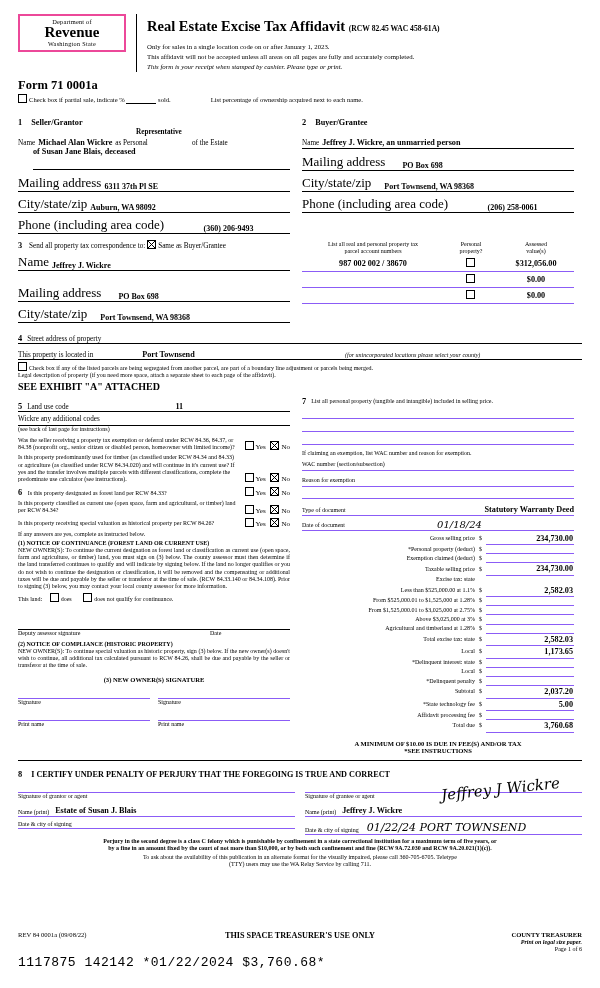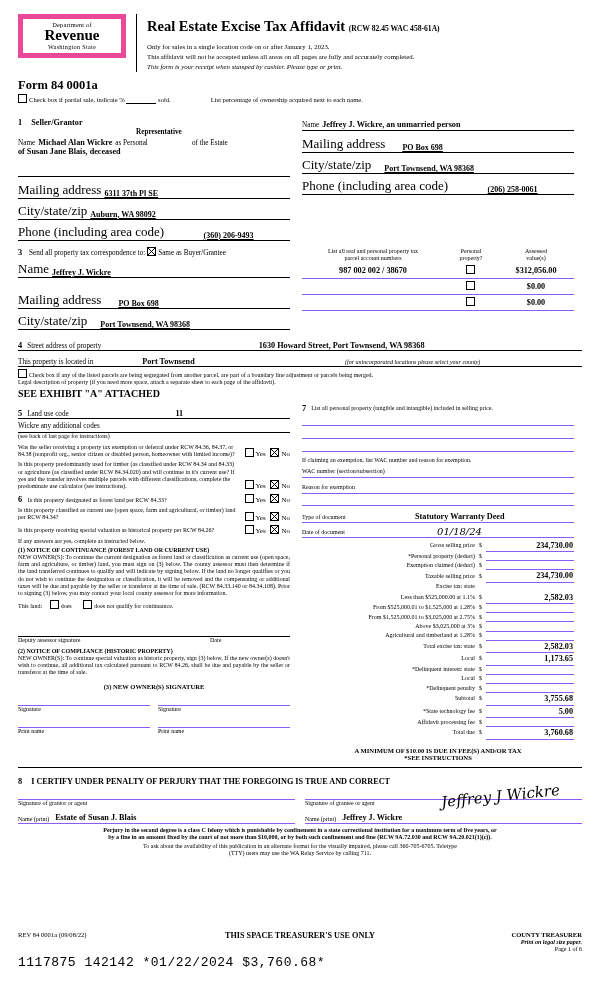--- a/index.html
+++ b/index.html
@@ -20,41 +20,41 @@
   .md{font-size:8.2px;line-height:9.4px;}
   .lg{font-size:10px;line-height:11px;}
   .hand{font-family:"DejaVu Serif", serif;font-style:italic;font-size:10px;}
   .mono{font-family:"Liberation Mono", monospace;}
   
   .header{display:flex;align-items:flex-start;padding:14px 18px 0 18px;}
   .dor{width:108px;flex:0 0 108px;}
   .dor .deptline{font-size:6.4px;letter-spacing:.2px;text-align:center;}
   .dor .revenue{font-size:15px;font-weight:bold;font-family:"Liberation Serif",serif;text-align:center;line-height:15px;}
   .dor .wash{font-size:6.2px;text-align:center;letter-spacing:.3px;}
-  .dorbox{border:5px solid #ec4899;padding:2px 4px 3px 4px;}
+  .dorbox{border:2px solid #ec4899;padding:2px 4px 3px 4px;}
   .vbar{width:1px;background:#000;margin:0 10px;align-self:stretch;min-height:58px;}
   .htitle{font-size:14.5px;font-weight:bold;line-height:24px;}
   .htitle .ref{font-size:7.6px;font-weight:bold;}
   .hsub{font-size:6.8px;line-height:8.2px;margin-top:2px;}
   .formno{font-size:12.5px;font-weight:bold;margin:6px 0 0 0;}
   .cbx{display:inline-block;width:7px;height:7px;border:1px solid #000;vertical-align:-1px;margin-right:2px;position:relative;}
   .cbx.x::after{content:"";position:absolute;left:0;top:0;right:0;bottom:0;
     background:
       linear-gradient(to bottom right, transparent 44%, #000 44%, #000 56%, transparent 56%),
       linear-gradient(to bottom left, transparent 44%, #000 44%, #000 56%, transparent 56%);
   }
   .line{display:inline-block;border-bottom:1px solid #000;vertical-align:bottom;}
   .sec{padding:0 18px;}
   .cols{display:flex;}
   .colL{width:272px;}
   .colR{width:272px;margin-left:12px;}
   .secnum{font-weight:bold;font-size:8.4px;}
   .fieldrow{display:flex;align-items:flex-end;border-bottom:1px solid #000;min-height:13px;}
   .flabel{font-size:13px;padding-right:3px;white-space:nowrap;}
-  .fval{font-size:8.0px;font-weight:bold;flex:1;text-decoration:underline;}
+  .fval{font-size:8.0px;font-weight:bold;flex:1;}
   .ynbox{white-space:nowrap;font-size:7.0px;}
   .ynbox .cbx{margin-left:3px;}
   table{border-collapse:collapse;}
   .money{text-align:right;}
   .dline{border-bottom:1px solid #8b5cf6;}
   .sigline{border-bottom:1px solid #000;height:18px;}
   .footer{position:absolute;left:18px;right:18px;bottom:18px;}
 </style>
 </head>
 <body>
@@ -75,21 +75,21 @@
         <span>Real Estate Excise Tax Affidavit</span>
         <span class="ref">(RCW 82.45 WAC 458-61A)</span>
       </div>
       <div class="hsub">Only for sales in a single location code on or after January 1, 2023.</div>
       <div class="hsub">This affidavit will not be accepted unless all areas on all pages are fully and accurately completed.</div>
       <div class="hsub i">This form is your receipt when stamped by cashier. Please type or print.</div>
     </div>
   </div>
 
   <div class="sec" style="margin-top:2px;">
-    <div class="formno">Form 84 0001a</div>
+    <div class="formno">Form 71 0001a</div>
     <div style="display:flex;align-items:flex-end;margin-top:1px;">
       <div class="xsm" style="white-space:nowrap;">
         <span class="cbx"></span><span>Check box if partial sale, indicate %</span>
         <span class="line" style="width:30px;"></span>
         <span>sold.</span>
       </div>
       <div class="xsm" style="margin-left:40px;">List percentage of ownership acquired next to each name.</div>
     </div>
   </div>
 
@@ -99,38 +99,40 @@
         <span class="md b" style="margin-left:5px;">Seller/Grantor</span></div>
       <div style="position:relative;height:9px;">
         <div class="sm b" style="position:absolute;left:118px;top:-1px;">Representative</div>
       </div>
       <div style="display:flex;align-items:baseline;">
         <span class="sm">Name</span>
         <span class="md b" style="margin-left:3px;">Michael Alan Wickre</span>
         <span class="sm" style="margin-left:3px;">as Personal</span>
         <span class="sm" style="margin-left:44px;">of the Estate</span>
       </div>
-      <div class="md b rule" style="padding-bottom:19px;">of Susan Jane Blais, deceased</div>
+      <div class="md b rule" style="padding-bottom:12px;margin-left:15px;">of Susan Jane Blais, deceased</div>
 
       <div style="height:5px;"></div>
       <div class="fieldrow">
         <span class="flabel">Mailing address</span>
         <span class="fval">6311 37th Pl SE</span>
       </div>
       <div class="fieldrow" style="margin-top:4px;">
         <span class="flabel">City/state/zip</span>
         <span class="fval">Auburn, WA 98092</span>
       </div>
       <div class="fieldrow" style="margin-top:4px;">
         <span class="flabel">Phone (including area code)</span>
         <span class="fval" style="text-align:center;">(360) 206-9493</span>
       </div>
     </div>
 
     <div class="colR">
+      <div><span class="secnum">2</span>
+        <span class="md b" style="margin-left:5px;">Buyer/Grantee</span></div>
       <div style="height:9px;"></div>
       <div class="rule" style="padding-bottom:1px;display:flex;align-items:baseline;">
         <span class="sm">Name</span>
         <span class="md b" style="margin-left:3px;">Jeffrey J. Wickre, an unmarried person</span>
       </div>
       <div style="height:5px;"></div>
       <div class="fieldrow">
         <span class="flabel">Mailing address</span>
         <span class="fval" style="margin-left:14px;">PO Box 698</span>
       </div>
@@ -203,21 +205,20 @@
         </tr>
       </tbody>
         </table>
     </div>
   </div>
 
   <div class="sec" style="margin-top:7px;">
     <div class="fieldrow">
       <span class="secnum">4</span>
       <span class="sm" style="margin-left:5px;">Street address of property</span>
-      <span class="md b" style="flex:1;text-align:center;">1630 Howard Street, Port Townsend, WA 98368</span>
     </div>
     <div class="fieldrow" style="margin-top:2px;">
       <span class="sm">This property is located in</span>
       <span class="md b" style="flex:0 0 150px;text-align:center;">Port Townsend</span>
       <span class="tiny i" style="flex:1;text-align:center;">(for unincorporated locations please select your county)</span>
     </div>
     <div class="tiny" style="margin-top:2px;">
       <span class="cbx"></span><span>Check box if any of the listed parcels are being segregated from another parcel, are part of a boundary line adjustment or parcels being merged.</span>
     </div>
     <div class="tiny">Legal description of property (if you need more space, attach a separate sheet to each page of the affidavit).</div>
@@ -338,21 +339,21 @@
       <div class="tiny dline" style="margin-top:4px;padding-bottom:2px;">
         <span>WAC number (section/subsection)</span>
       </div>
       <div class="tiny dline" style="margin-top:6px;padding-bottom:2px;">
         <span>Reason for exemption</span>
       </div>
       <div class="dline" style="height:11px;"></div>
 
       <div style="display:flex;align-items:flex-end;margin-top:6px;" class="dline">
         <span class="tiny" style="white-space:nowrap;">Type of document</span>
-        <span class="md b" style="flex:1;text-align:center;">Statutory Warranty Deed</span>
+        <span class="md b" style="flex:1;text-align:right;">Statutory Warranty Deed</span>
       </div>
       <div style="display:flex;align-items:flex-end;margin-top:3px;" class="dline">
         <span class="tiny" style="white-space:nowrap;">Date of document</span>
         <span class="hand" style="flex:1;text-align:center;">01/18/24</span>
       </div>
 
       <table style="width:100%;margin-top:2px;">
         <tbody>
             <tr>
           <td class="tiny" style="text-align:right;padding-right:3px;white-space:nowrap;">Gross selling price</td>
@@ -425,21 +426,21 @@
           <td class="dline md b money"></td>
         </tr>
         <tr>
           <td class="tiny" style="text-align:right;padding-right:3px;white-space:nowrap;">*Delinquent penalty</td>
           <td class="tiny">$</td>
           <td class="dline md b money"></td>
         </tr>
         <tr>
           <td class="tiny" style="text-align:right;padding-right:3px;white-space:nowrap;">Subtotal</td>
           <td class="tiny">$</td>
-          <td class="dline md b money">3,755.68</td>
+          <td class="dline md b money">2,037.20</td>
         </tr>
         <tr>
           <td class="tiny" style="text-align:right;padding-right:3px;white-space:nowrap;">*State technology fee</td>
           <td class="tiny">$</td>
           <td class="dline md b money">5.00</td>
         </tr>
         <tr>
           <td class="tiny" style="text-align:right;padding-right:3px;white-space:nowrap;">Affidavit processing fee</td>
           <td class="tiny">$</td>
           <td class="dline md b money"></td>
@@ -482,20 +483,34 @@
         </div>
       </div>
       <div style="flex:1;">
         <div style="display:flex;align-items:flex-end;" class="dline">
           <span class="tiny">Name (print)</span>
           <span class="md b" style="margin-left:6px;">Jeffrey J. Wickre</span>
         </div>
       </div>
     </div>
 
+    <div style="display:flex;margin-top:4px;">
+      <div style="flex:1;margin-right:10px;">
+        <div style="display:flex;align-items:flex-end;" class="dline">
+          <span class="tiny">Date &amp; city of signing</span>
+          <span class="hand" style="margin-left:6px;"></span>
+        </div>
+      </div>
+      <div style="flex:1;">
+        <div style="display:flex;align-items:flex-end;" class="dline">
+          <span class="tiny">Date &amp; city of signing</span>
+          <span class="hand" style="margin-left:8px;font-size:11px;">01/22/24  PORT TOWNSEND</span>
+        </div>
+      </div>
+    </div>
 
     <div class="tiny" style="text-align:center;margin-top:3px;">
       <span class="b">Perjury in the second degree is a class C felony which is punishable by confinement in a state correctional institution for a maximum term of five years, or</span>
     </div>
     <div class="tiny" style="text-align:center;">
       <span class="b">by a fine in an amount fixed by the court of not more than $10,000, or by both such confinement and fine (RCW 9A.72.030 and RCW 9A.20.021(1)(c)).</span>
     </div>
     <div class="tiny" style="text-align:center;margin-top:2px;">To ask about the availability of this publication in an alternate format for the visually impaired, please call 360-705-6705. Teletype</div>
     <div class="tiny" style="text-align:center;">(TTY) users may use the WA Relay Service by calling 711.</div>
   </div>

